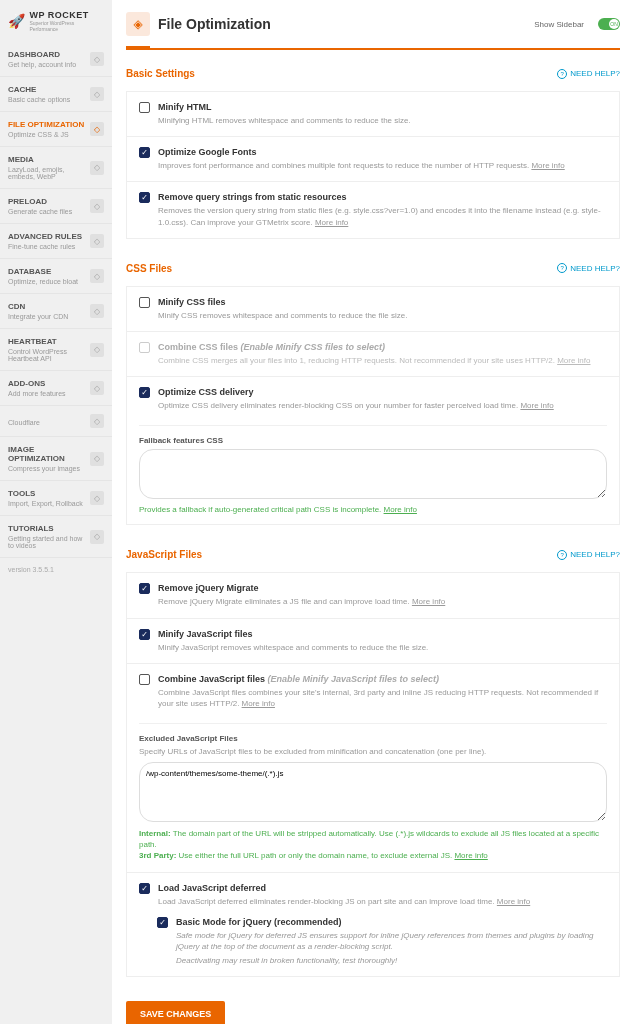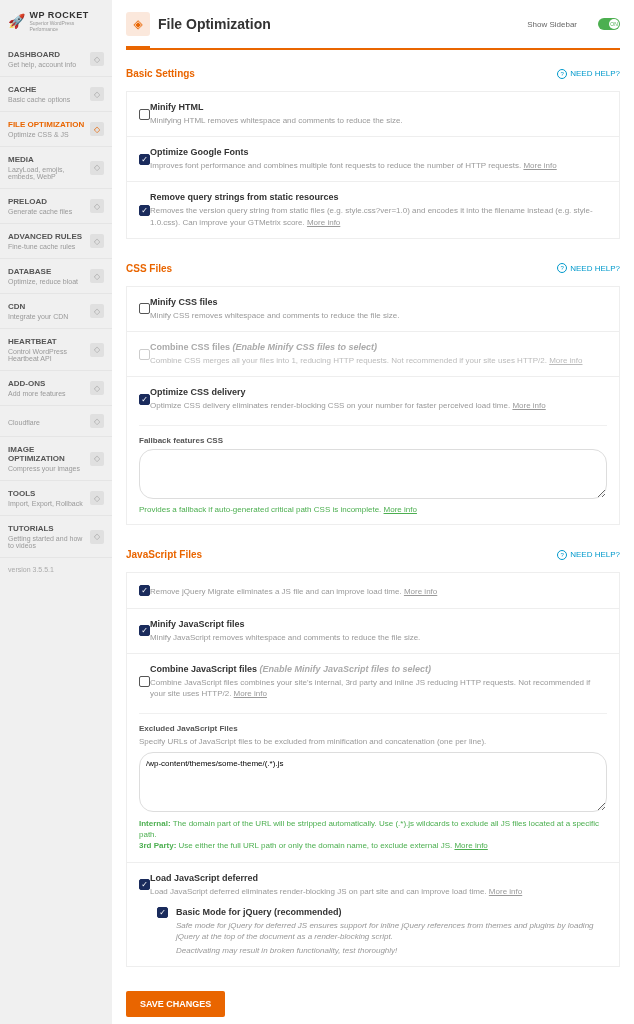--- a/index.html
+++ b/index.html
@@ -17,31 +17,31 @@
 .nav-desc { font-size: 7px; color: #999; margin-top: 2px; }
 .nav-icon { width: 14px; height: 14px; background: #e0e0e0; border-radius: 2px; display: flex; align-items: center; justify-content: center; color: #aaa; font-size: 8px; flex-shrink: 0; }
 .nav-item.active .nav-icon { color: #e96500; }
 .version { padding: 8px; font-size: 7px; color: #aaa; }
 .main { flex: 1; padding: 12px 14px; background: #fff; }
 .page-header { display: flex; align-items: center; justify-content: space-between; padding-bottom: 12px; border-bottom: 2px solid #e96500; border-width: 0 0 2px 0; margin-bottom: 18px; position: relative; }
 .page-header::after { content: ''; position: absolute; bottom: 0; left: 0; width: 24px; height: 2px; background: #e96500; }
 .page-title-wrap { display: flex; align-items: center; gap: 8px; }
 .page-icon { width: 24px; height: 24px; background: #fbe8dc; border-radius: 3px; display: flex; align-items: center; justify-content: center; color: #e96500; font-size: 12px; }
 .page-title { font-size: 14px; font-weight: 600; color: #333; }
-.show-sidebar { display: flex; align-items: center; gap: 21px; font-size: 8px; color: #666; }
+.show-sidebar { display: flex; align-items: center; gap: 14px; font-size: 8px; color: #666; }
 .toggle { width: 22px; height: 12px; background: #4caf50; border-radius: 6px; position: relative; cursor: pointer; }
 .toggle-knob { width: 10px; height: 10px; background: #fff; border-radius: 50%; position: absolute; top: 1px; right: 1px; font-size: 5px; display: flex; align-items: center; justify-content: center; color: #4caf50; }
 .section { margin-bottom: 24px; }
 .section-header { display: flex; justify-content: space-between; align-items: center; margin-bottom: 12px; }
 .section-title { color: #e96500; font-size: 10px; font-weight: 600; }
 .need-help { color: #0099cc; font-size: 8px; cursor: pointer; display: flex; align-items: center; gap: 3px; }
 .help-icon { width: 10px; height: 10px; border: 1px solid #0099cc; border-radius: 50%; display: inline-flex; align-items: center; justify-content: center; font-size: 6px; }
 .option-block { padding: 10px 12px; border: 1px solid #eee; margin-bottom: 0; }
 .option-block + .option-block { border-top: none; }
-.option-row { display: flex; align-items: center; gap: 0; }
+.option-row { display: flex; align-items: flex-start; gap: 8px; }
 .checkbox { width: 11px; height: 11px; border: 1.5px solid #555; border-radius: 2px; flex-shrink: 0; display: flex; align-items: center; justify-content: center; cursor: pointer; }
 .checkbox.checked { background: #1a2b5c; border-color: #1a2b5c; }
 .checkbox.checked::after { content: '✓'; color: #fff; font-size: 8px; }
 .checkbox.disabled { border-color: #ccc; }
 .option-content { flex: 1; }
 .option-label { font-size: 9px; font-weight: 600; color: #333; }
 .option-label.disabled { color: #aaa; }
 .option-hint { font-style: italic; color: #aaa; font-weight: bold; }
 .option-desc { font-size: 8px; color: #999; margin-top: 3px; line-height: 1.4; }
 .option-desc.disabled { color: #bbb; }
@@ -275,20 +275,21 @@
         <h2 class="section-title">JavaScript Files</h2>
         <span class="need-help">
             <span class="help-icon">?</span>
             <span>NEED HELP?</span>
           </span>
       </div>
       <div class="option-block">
         <div class="option-row">
           <div class="checkbox checked"></div>
           <div class="option-content">
+            <div class="option-label">Remove jQuery Migrate</div>
             <div class="option-desc"><span>Remove jQuery Migrate eliminates a JS file and can improve load time.</span> <span class="more-info">More info</span></div>
           </div>
         </div>
       </div>
       <div class="option-block">
         <div class="option-row">
           <div class="checkbox checked"></div>
           <div class="option-content">
             <div class="option-label">Minify JavaScript files</div>
             <div class="option-desc">Minify JavaScript removes whitespace and comments to reduce the file size.</div>

